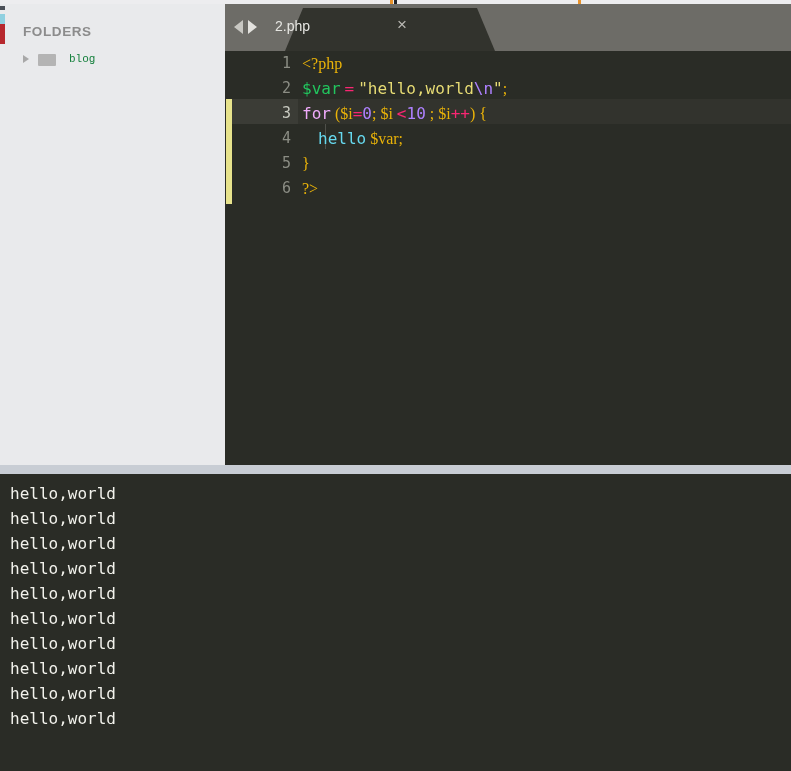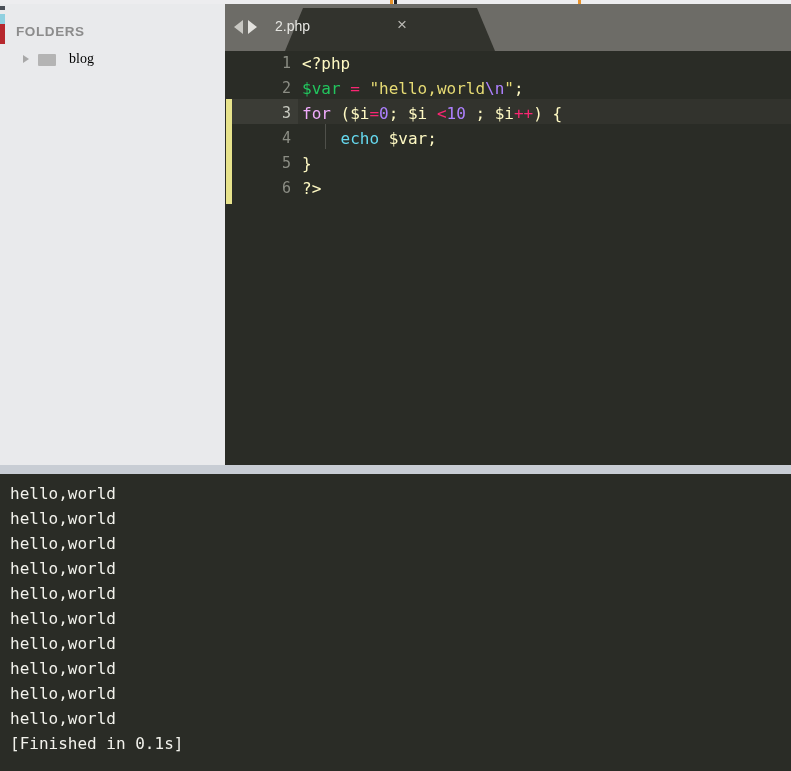--- a/index.html
+++ b/index.html
@@ -54,21 +54,21 @@
   
   .sidebar {
     position: absolute;
     left: 5px; top: 4px;
     width: 220px; height: 461px;
     background: #e9eaec;
     box-sizing: border-box;
   }
   .sidebar-heading {
     position: absolute;
-    left: 11px; top: 20px;
+    left: 18px; top: 20px;
     font-size: 13.5px;
     font-weight: bold;
     letter-spacing: 0.6px;
     color: #8c8c8c;
     font-family: "Liberation Sans", sans-serif;
   }
   .folder-row {
     position: absolute;
     left: 18px; top: 44px;
     display: flex;
@@ -95,23 +95,23 @@
     border-radius: 1px 1px 0 0;
   }
   .folder-icon .body {
     position: absolute;
     left: 0; bottom: 0;
     width: 18px; height: 12px;
     background: #b4b4b4;
     border-radius: 1px;
   }
   .folder-label {
-    font-size: 14px;
-    color: #000000;
-    font-family: Liberation Serif, serif;
+    font-size: 11px;
+    color: #15803d;
+    font-family: Liberation Mono, monospace;
   }
 
   
   .editor {
     position: absolute;
     left: 225px; top: 4px;
     width: 566px; height: 461px;
     background: #2a2c26;
     overflow: hidden;
   }
@@ -225,21 +225,21 @@
     left: 77px; top: 0;
     color: #f6f6ef;
   }
   .t-kw   { color: #f0abfc; }
   .t-str  { color: #e6db74; }
   .t-esc  { color: #ae81ff; }
   .t-num  { color: #ae81ff; }
   .t-op   { color: #f92672; }
   .t-fn   { color: #66d9ef; }
   .t-var  { color: #22c55e; }
-  .t-punc { color: #fef9c3; }
+  .t-punc { color: #eab308; font-family: Liberation Serif, serif; }
 
   
   .divider {
     position: absolute;
     left: 0; top: 465px;
     width: 791px; height: 9px;
     background: #c8cdd4;
   }
 
   
@@ -305,36 +305,35 @@
 
     <div class="codearea">
       <div class="yellow-marker"></div>
       <div class="line-highlight"></div>
       <div class="line-highlight-body"></div>
       <div class="indent-guide"></div>
       <div class="code-lines" id="code-lines">
           <div class="cl"><div class="gutter">1</div><div class="ctext"><span class="t-punc">&lt;?php</span></div></div>
           <div class="cl"><div class="gutter">2</div><div class="ctext"><span class="t-var">$var</span><span class="t-punc"> </span><span class="t-op">=</span><span class="t-punc"> </span><span class="t-str">"hello,world</span><span class="t-esc">\n</span><span class="t-str">"</span><span class="t-punc">;</span></div></div>
           <div class="cl"><div class="gutter" style="color: rgb(201, 203, 194);">3</div><div class="ctext"><span class="t-kw">for</span><span class="t-punc"> ($i</span><span class="t-op">=</span><span class="t-num">0</span><span class="t-punc">; $i </span><span class="t-op">&lt;</span><span class="t-num">10</span><span class="t-punc"> ; $i</span><span class="t-op">++</span><span class="t-punc">) {</span></div></div>
-          <div class="cl"><div class="gutter">4</div><div class="ctext"><span class="t-punc">    </span><span class="t-fn">echo</span><span class="t-punc"> $var;</span></div></div>
+          <div class="cl"><div class="gutter">4</div><div class="ctext"><span class="t-punc">    </span><span class="t-fn">hello</span><span class="t-punc"> $var;</span></div></div>
           <div class="cl"><div class="gutter">5</div><div class="ctext"><span class="t-punc">}</span></div></div>
           <div class="cl"><div class="gutter">6</div><div class="ctext"><span class="t-punc">?&gt;</span></div></div>
         </div>
     </div>
   </div>
 
   <div class="divider"></div>
 
   <div class="output" id="output-panel">
       <div class="out-line">hello,world</div>
       <div class="out-line">hello,world</div>
       <div class="out-line">hello,world</div>
       <div class="out-line">hello,world</div>
       <div class="out-line">hello,world</div>
       <div class="out-line">hello,world</div>
       <div class="out-line">hello,world</div>
       <div class="out-line">hello,world</div>
       <div class="out-line">hello,world</div>
       <div class="out-line">hello,world</div>
-      <div class="out-line">[Finished in 0.1s]</div>
     </div>
 
 </div>
 
 </body></html>

